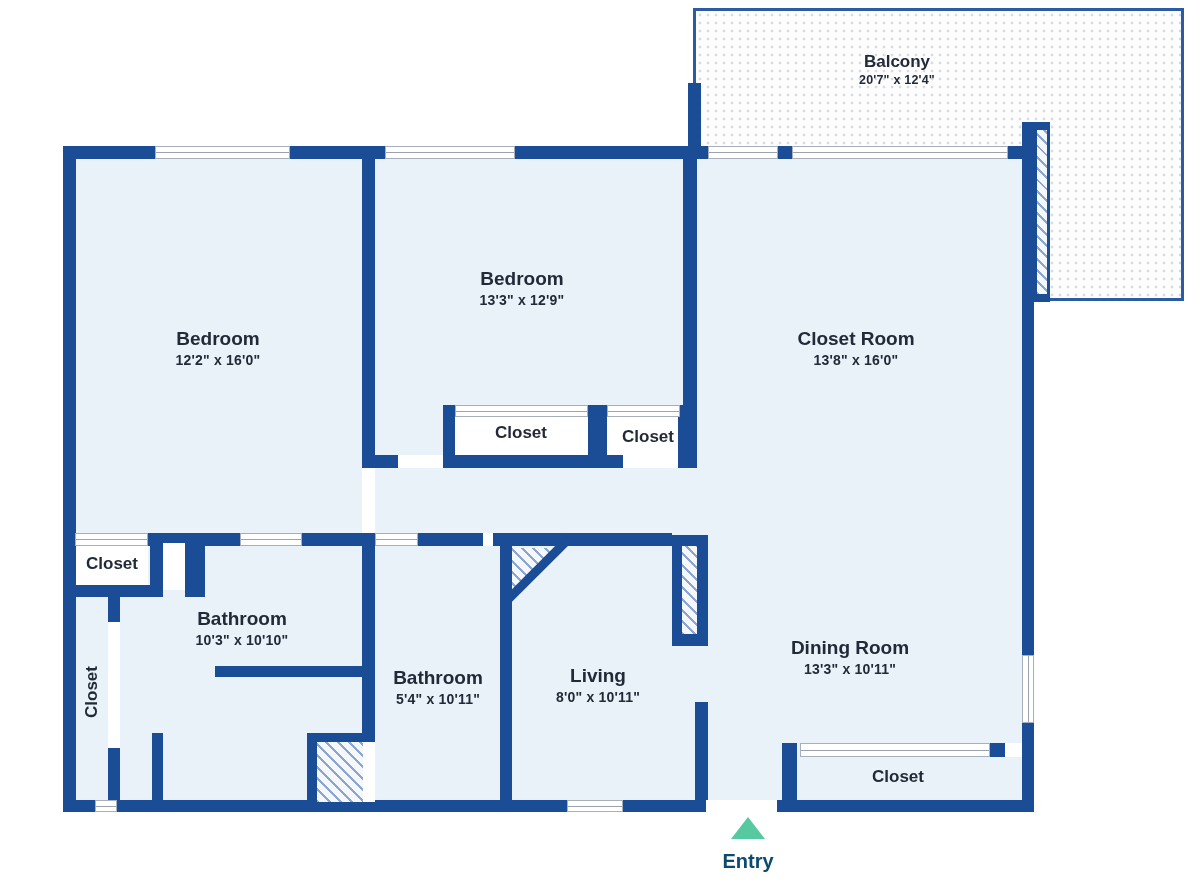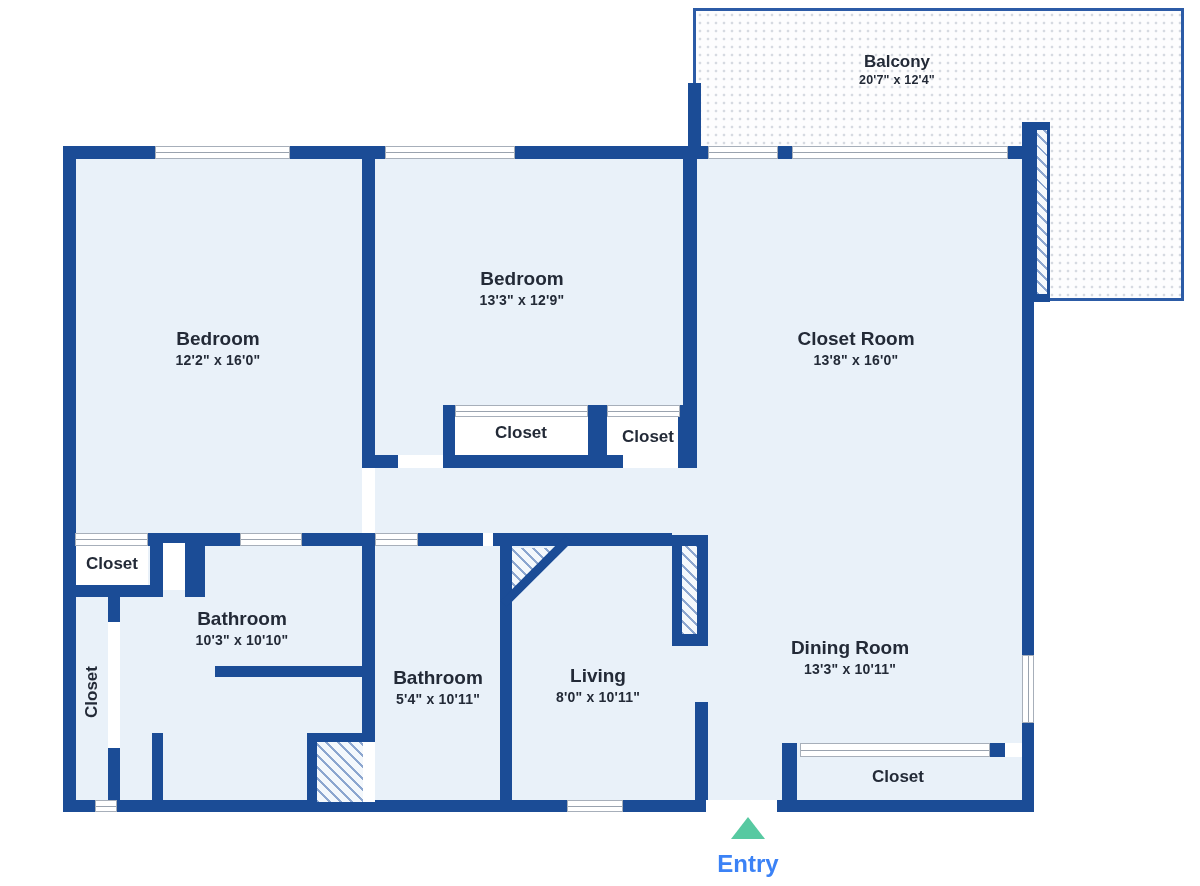--- a/index.html
+++ b/index.html
@@ -23,21 +23,21 @@
   .room-label{position:absolute;transform:translate(-50%,-50%);text-align:center;color:#232a37;white-space:nowrap;}
   .room-name{font-size:19px;font-weight:bold;line-height:1.12;}
   .room-dims{font-size:14px;font-weight:bold;margin-top:3px;letter-spacing:.2px;}
   .balcony-label .room-name{font-size:17px;}
   .balcony-label .room-dims{font-size:12.5px;margin-top:2px;}
   .closet-label{position:absolute;transform:translate(-50%,-50%);font-size:17px;font-weight:bold;
         color:#232a37;white-space:nowrap;}
   .closet-label.vertical{transform:translate(-50%,-50%) rotate(-90deg);}
   .entry-arrow{position:absolute;width:0;height:0;border-left:17px solid transparent;
         border-right:17px solid transparent;border-bottom:22px solid #57c9a1;}
-  .entry-label{position:absolute;transform:translate(-50%,0);font-size:24px;font-weight:bold;color:#3b82f6;}
+  .entry-label{position:absolute;transform:translate(-50%,0);font-size:20px;font-weight:bold;color:#0c4a6e;}
 </style>
 </head>
 <body>
 
 <div id="stage">
   <div id="entry-arrow" class="entry-arrow" style="left: 731px; top: 817px;"></div>
   <div id="entry-label" class="entry-label" style="left: 748px; top: 850px;">Entry</div>
 <div class="balcony" style="left: 693px; top: 8px; width: 491px; height: 293px;"></div>
     <div class="floor" style="left: 63px; top: 146px; width: 971px; height: 666px;"></div>
     <div class="whitebox" style="left: 455px; top: 417px; width: 133px; height: 38px;"></div>

